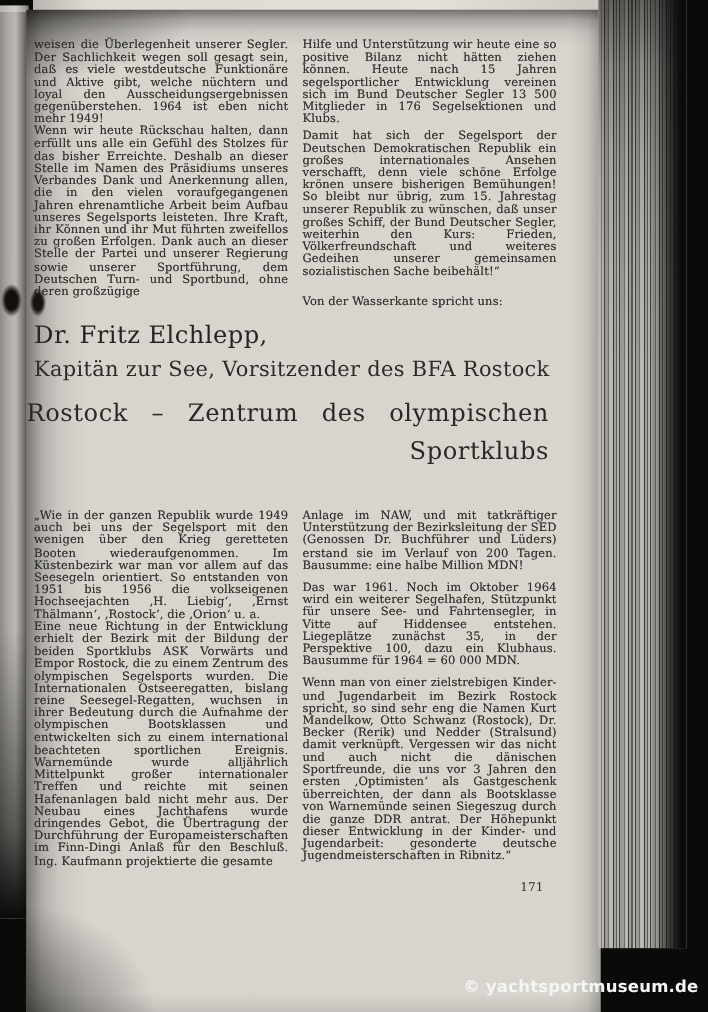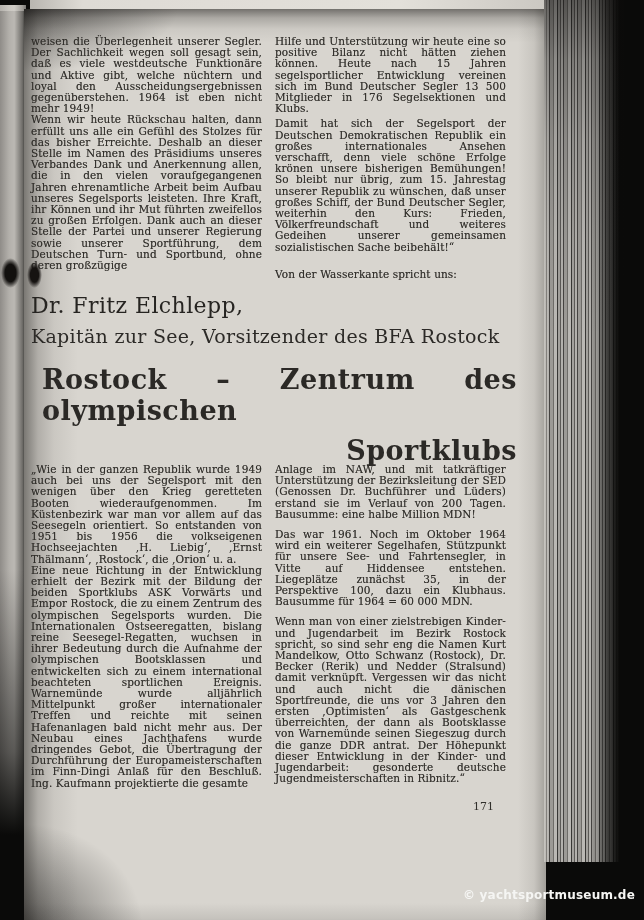--- a/index.html
+++ b/index.html
@@ -64,21 +64,21 @@
   }
   .hole-2 {
     left: 27px; top: 262px; width: 15px; height: 26px;
     background: radial-gradient(closest-side, #161311 55%, rgba(22,19,17,0.5) 78%, rgba(22,19,17,0) 100%);
   }
   .watermark {
     position: absolute;
     right: 9px; top: 888px;
     font-family: "DejaVu Sans", "Liberation Sans", sans-serif;
     font-weight: bold;
-    font-size: 12px;
+    font-size: 15px;
     letter-spacing: 0.2px;
     color: #f5f5f3;
   }
 
   
   .two-col {
     position: absolute;
     left: 7px;
     width: 476px;
     display: flex;
@@ -109,25 +109,25 @@
   }
   .author-role {
     margin-top: 7px;
     font-size: 19px;
     color: #2c2a27;
     letter-spacing: 0.3px;
   }
 
   .headline {
     position: absolute;
-    left: 18px; top: 355px;
+    left: 0; top: 355px;
     width: 475px;
     margin: 0;
-    font-weight: bold;
-    font-size: 27px;
+    font-weight: normal;
+    font-size: 22px;
     color: #2b2926;
     letter-spacing: 0.5px;
   }
   .headline .line1 {
     display: block;
     text-align: justify;
     text-align-last: justify;
   }
   .headline .line2 {
     display: block;

